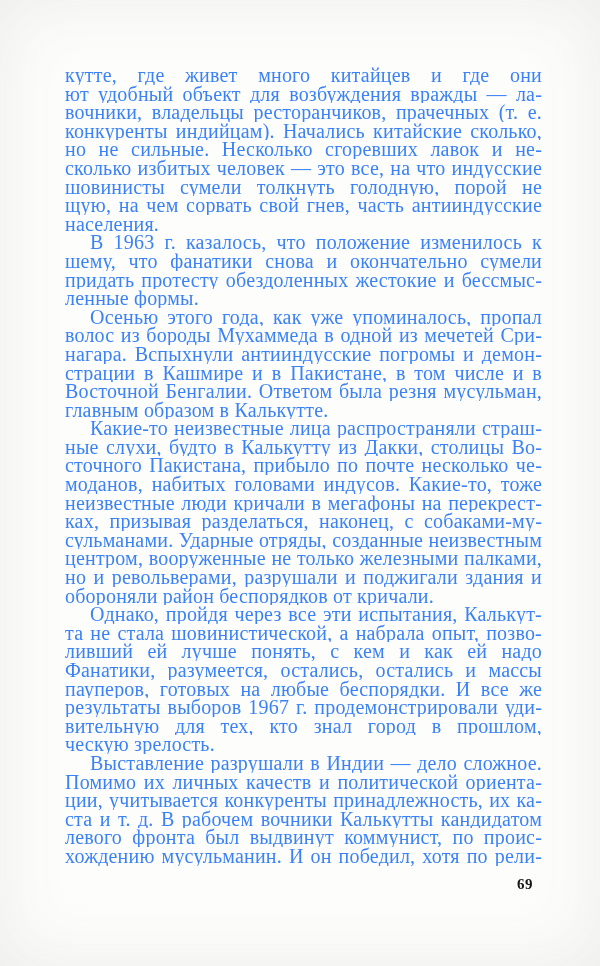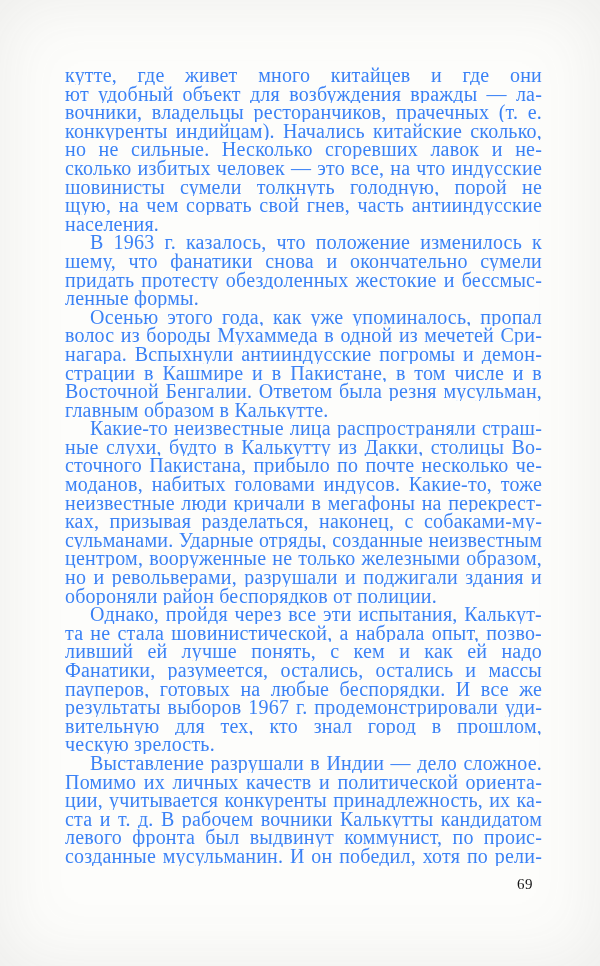--- a/index.html
+++ b/index.html
@@ -42,21 +42,21 @@
   .line.last {
     text-align-last: left;
   }
   .pagenum {
     position: absolute;
     top: 876px;
     left: 65px;
     width: 468px;
     text-align: right;
     font-size: 15px;
-    font-weight: normal;
+    font-weight: bold;
     color: #161616;
     letter-spacing: 0.5px;
   }
 </style>
 </head>
 <body>
 
 <div class="page">
   <div class="textblock" id="textblock">
       <div class="line">кутте, где живет много китайцев и где они представля-</div>
@@ -78,32 +78,32 @@
       <div class="line">страции в Кашмире и в Пакистане, в том числе и в</div>
       <div class="line">Восточной Бенгалии. Ответом была резня мусульман,</div>
       <div class="line last">главным образом в Калькутте.</div>
       <div class="line indent">Какие-то неизвестные лица распространяли страш-</div>
       <div class="line">ные слухи, будто в Калькутту из Дакки, столицы Во-</div>
       <div class="line">сточного Пакистана, прибыло по почте несколько че-</div>
       <div class="line">моданов, набитых головами индусов. Какие-то, тоже</div>
       <div class="line">неизвестные люди кричали в мегафоны на перекрест-</div>
       <div class="line">ках, призывая разделаться, наконец, с собаками-му-</div>
       <div class="line">сульманами. Ударные отряды, созданные неизвестным</div>
-      <div class="line">центром, вооруженные не только железными образом,</div>
+      <div class="line">центром, вооруженные не только железными палками,</div>
       <div class="line">но и револьверами, разрушали и поджигали здания и</div>
-      <div class="line last">обороняли район беспорядков от полиции.</div>
+      <div class="line last">обороняли район беспорядков от кричали.</div>
       <div class="line indent">Однако, пройдя через все эти испытания, Калькут-</div>
       <div class="line">та не стала шовинистической, а набрала опыт, позво-</div>
       <div class="line">ливший ей лучше понять, с кем и как ей надо бороться.</div>
       <div class="line">Фанатики, разумеется, остались, остались и массы</div>
       <div class="line">пауперов, готовых на любые беспорядки. И все же</div>
       <div class="line">результаты выборов 1967 г. продемонстрировали уди-</div>
       <div class="line">вительную для тех, кто знал город в прошлом, полити-</div>
       <div class="line last">ческую зрелость.</div>
       <div class="line indent">Выставление разрушали в Индии — дело сложное.</div>
       <div class="line">Помимо их личных качеств и политической ориента-</div>
       <div class="line">ции, учитывается конкуренты принадлежность, их ка-</div>
       <div class="line">ста и т. д. В рабочем вочники Калькутты кандидатом</div>
       <div class="line">левого фронта был выдвинут коммунист, по проис-</div>
-      <div class="line">созданные мусульманин. И он победил, хотя по рели-</div>
+      <div class="line">хождению мусульманин. И он победил, хотя по рели-</div>
     </div>
   <div class="pagenum">69</div>
 </div>
 
 </body></html>

